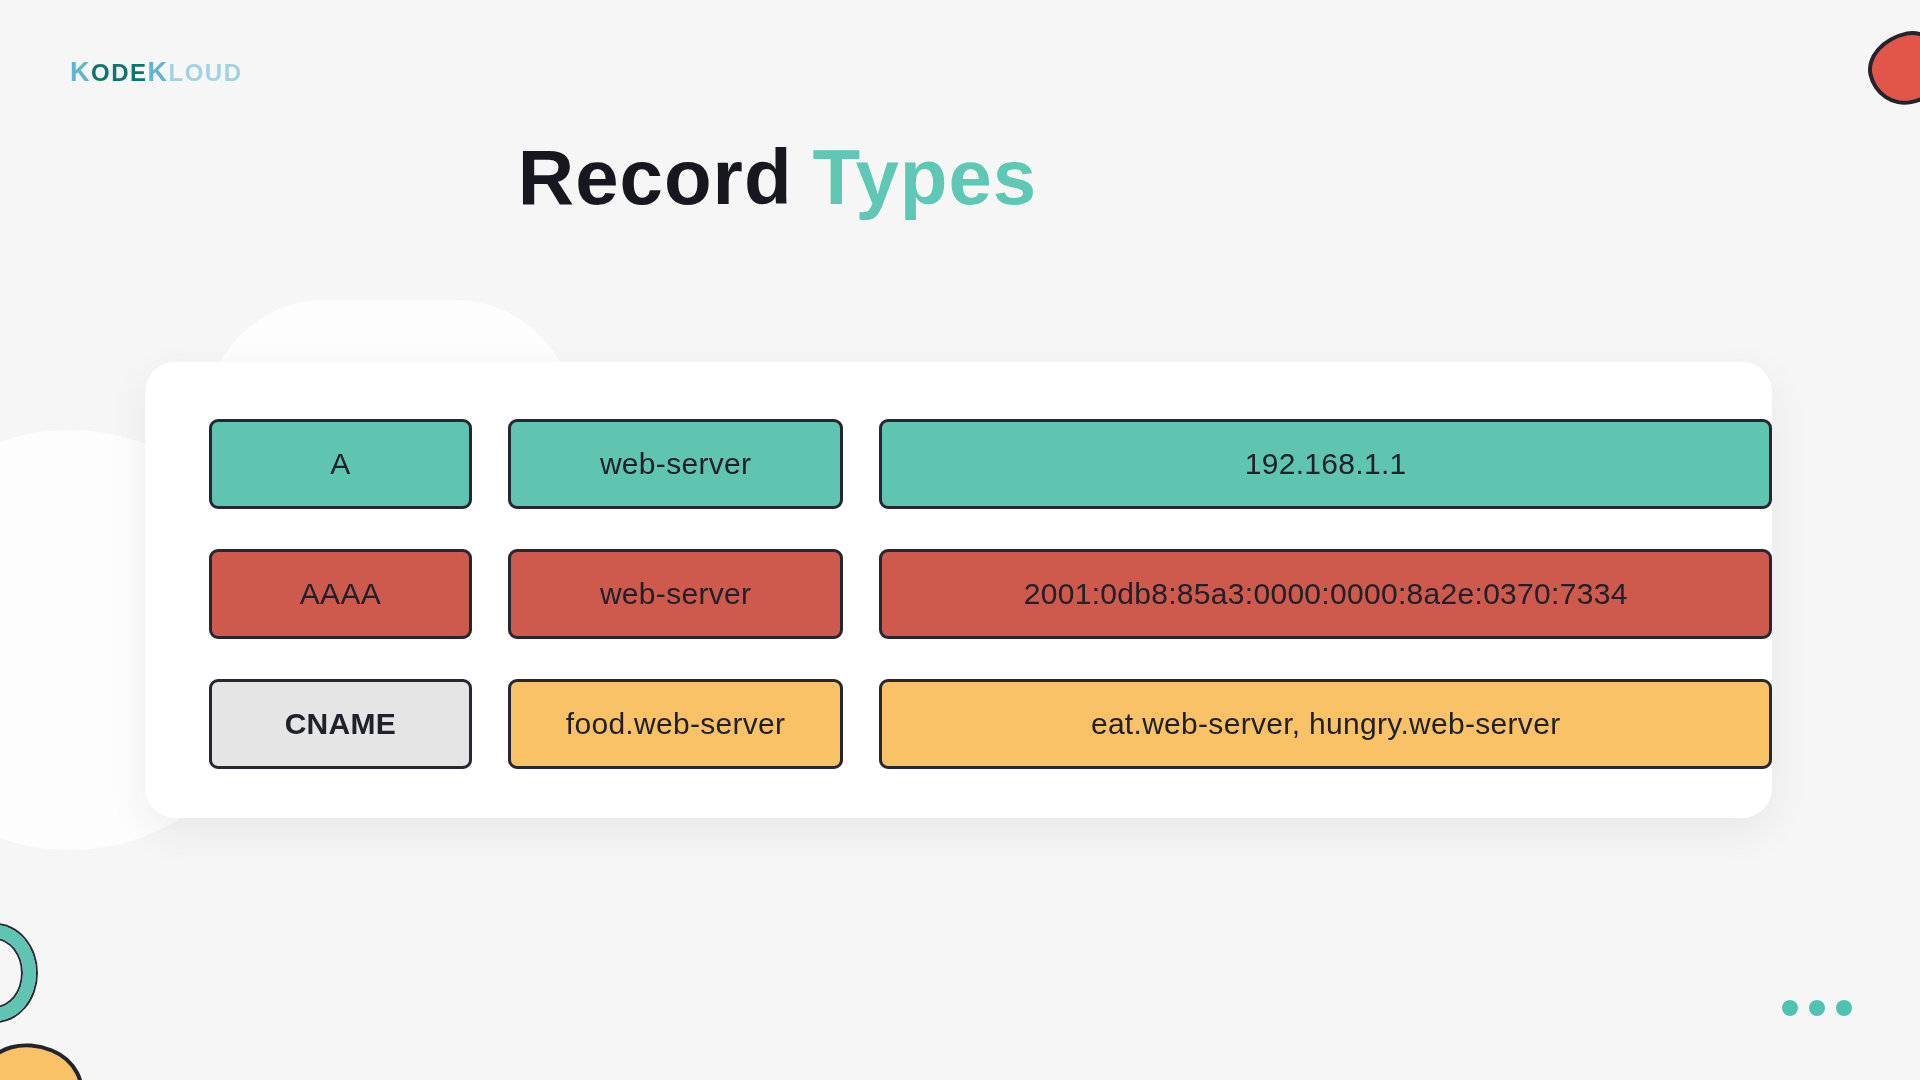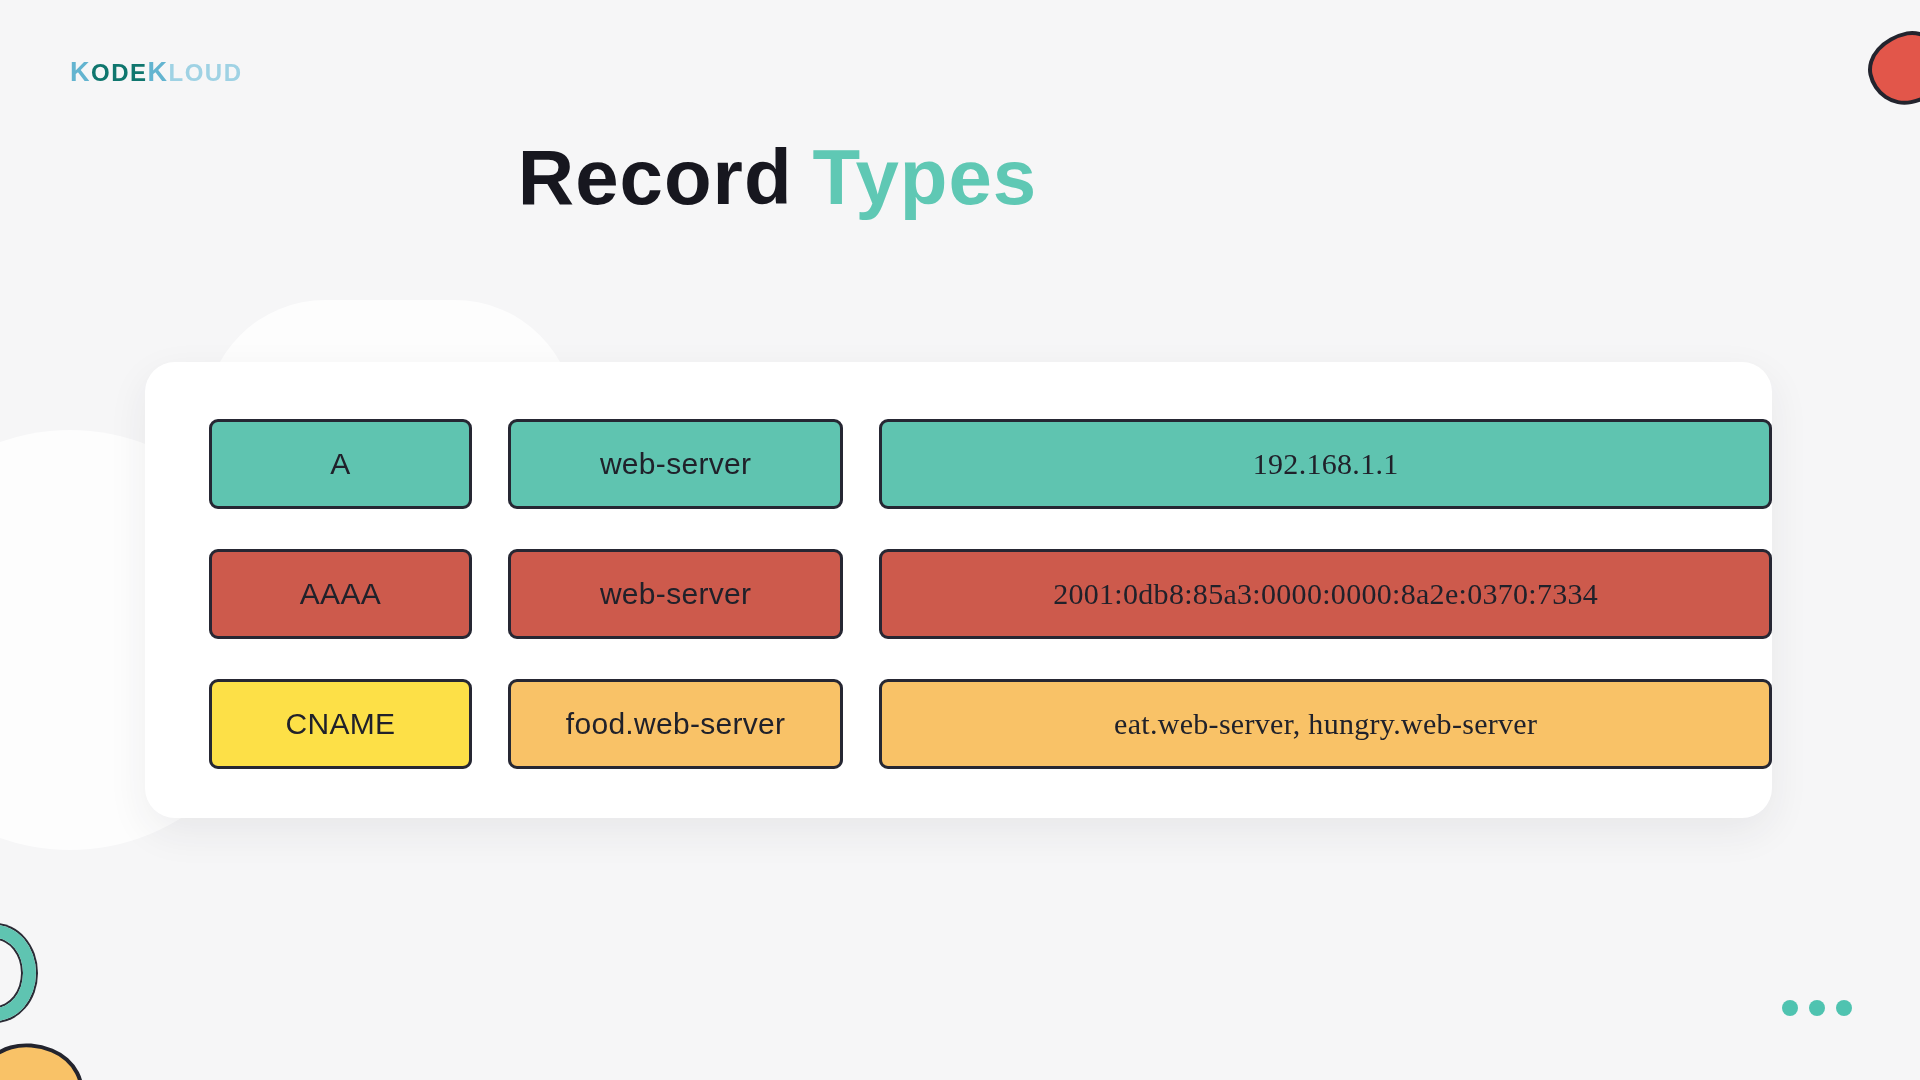--- a/index.html
+++ b/index.html
@@ -78,21 +78,21 @@
     border-radius: 9px;
     display: flex;
     align-items: center;
     justify-content: center;
     font-size: 30px;
     color: #20212a;
     letter-spacing: 0.3px;
   }
   .col-type  { width: 278px; }
   .col-name  { width: 355px; }
-  .col-value { width: 945px; font-family: Liberation Serif, serif; }
+  .col-value { width: 945px; }
 
   
   .blob-red-top {
     position: absolute;
     right: -28px;
     top: 32px;
     width: 80px;
     height: 72px;
     background: #e2564a;
     border: 4px solid #23242e;
@@ -163,21 +163,21 @@
       <div class="cell col-value" style="background: rgb(95, 196, 176);">192.168.1.1</div>
     </div>
 
     <div class="record-row">
       <div class="cell col-type" style="background: rgb(205, 90, 76);">AAAA</div>
       <div class="cell col-name" style="background: rgb(205, 90, 76);">web-server</div>
       <div class="cell col-value" style="background: rgb(205, 90, 76);">2001:0db8:85a3:0000:0000:8a2e:0370:7334</div>
     </div>
 
     <div class="record-row">
-      <div class="cell col-type" style="background: #fde047;">CNAME</div>
+      <div class="cell col-type" style="background: #e5e5e5; font-weight: bold;">CNAME</div>
       <div class="cell col-name" style="background: rgb(249, 194, 103);">food.web-server</div>
       <div class="cell col-value" style="background: rgb(249, 194, 103);">eat.web-server, hungry.web-server</div>
     </div>
 
   </div>
 
   <div class="blob-red-top"></div>
   <div class="blob-teal-ring"></div>
   <div class="blob-yellow-bottom"></div>
 

